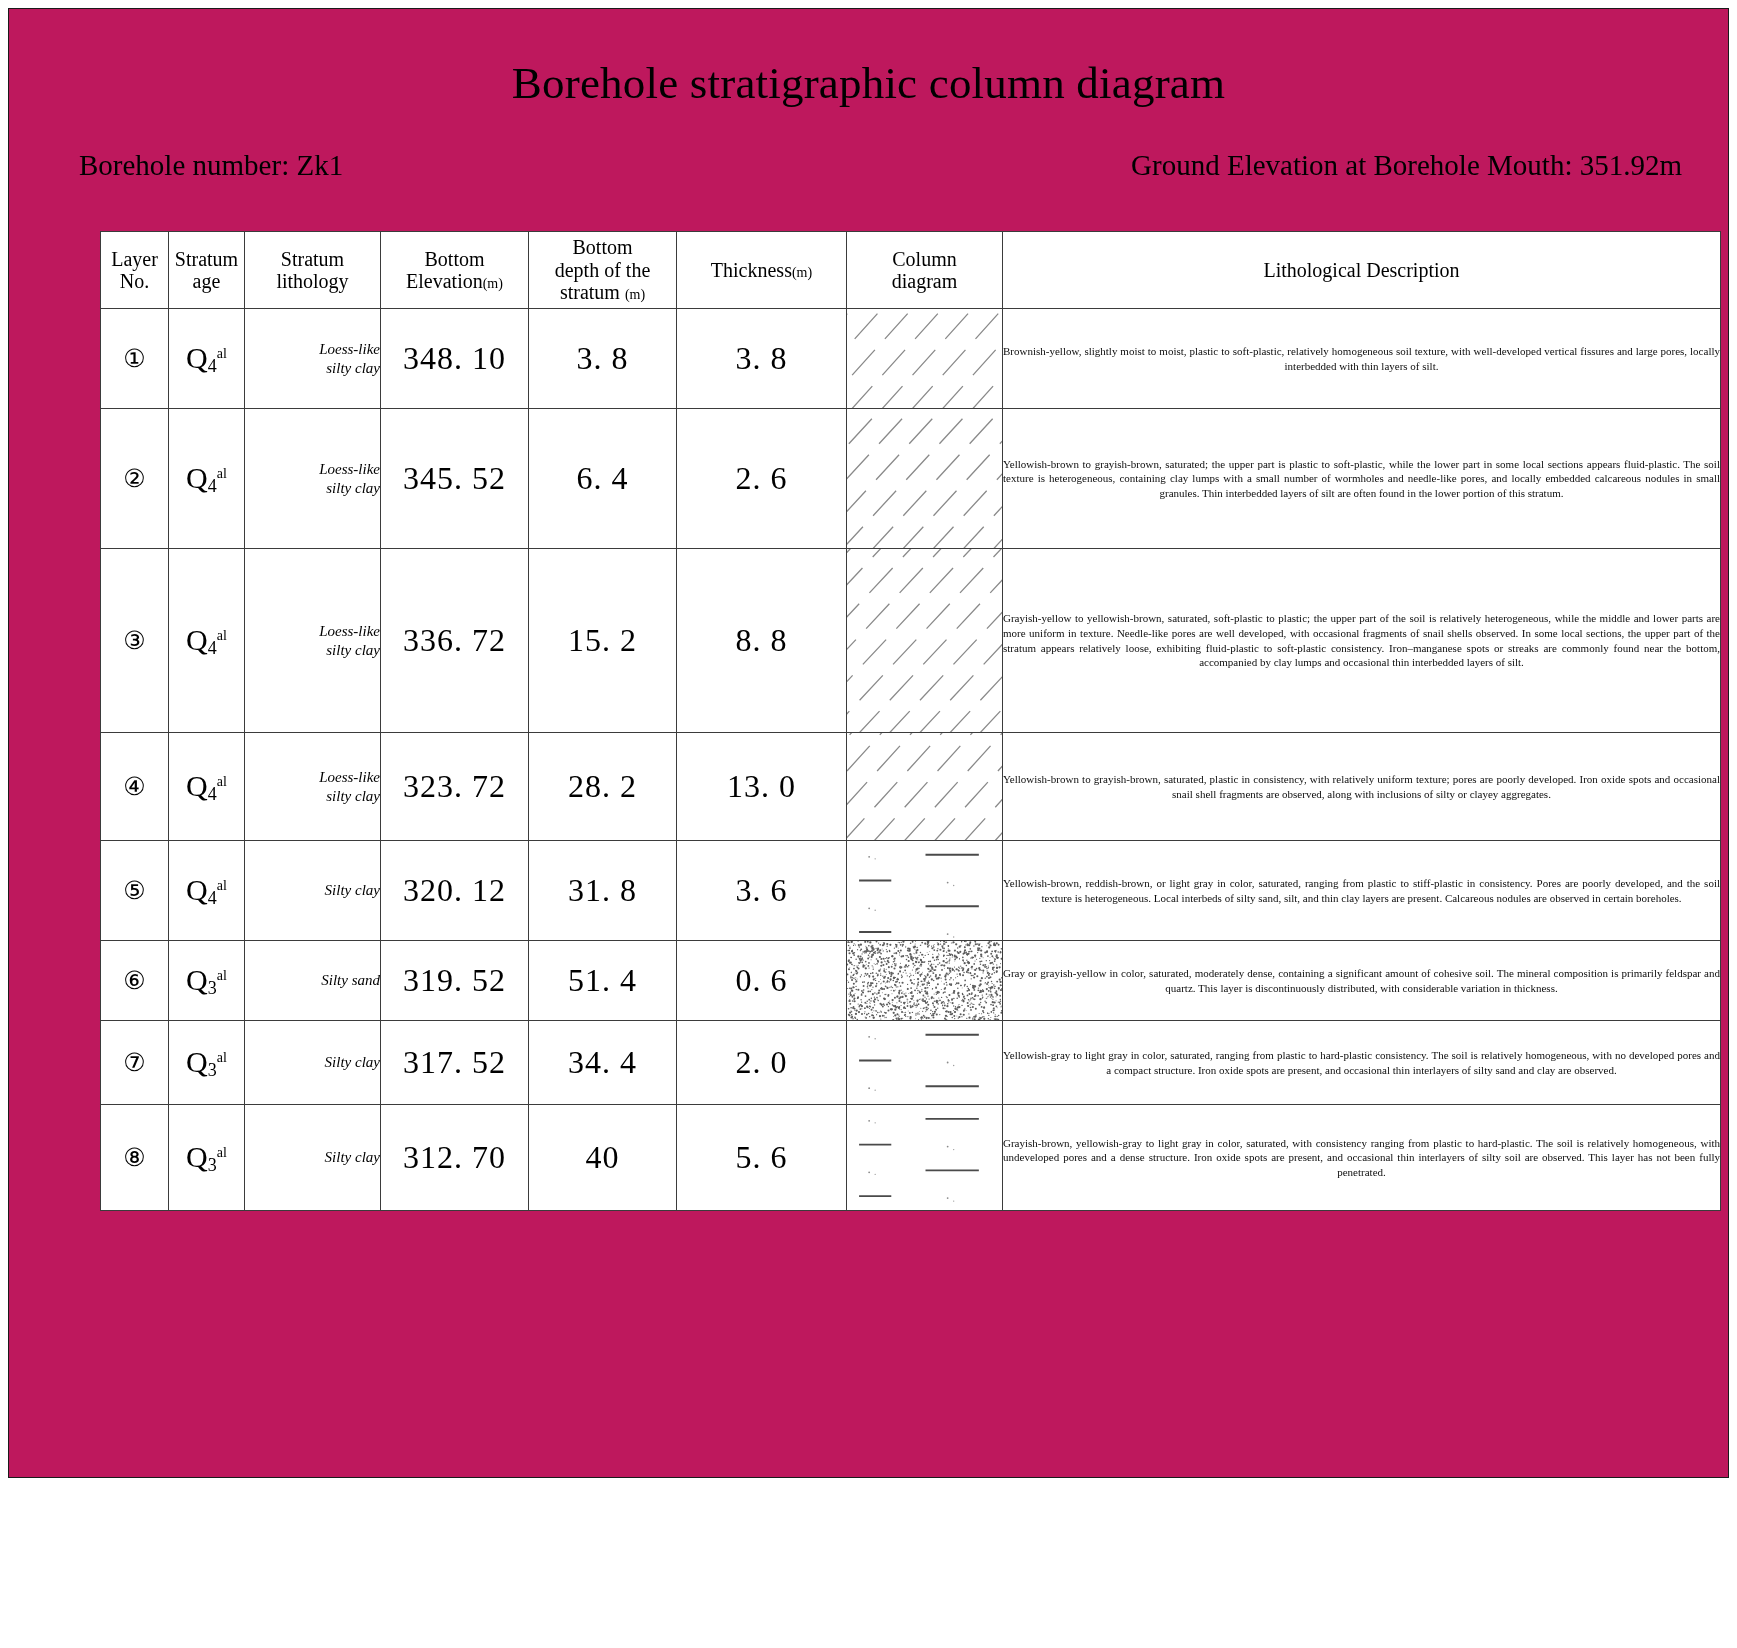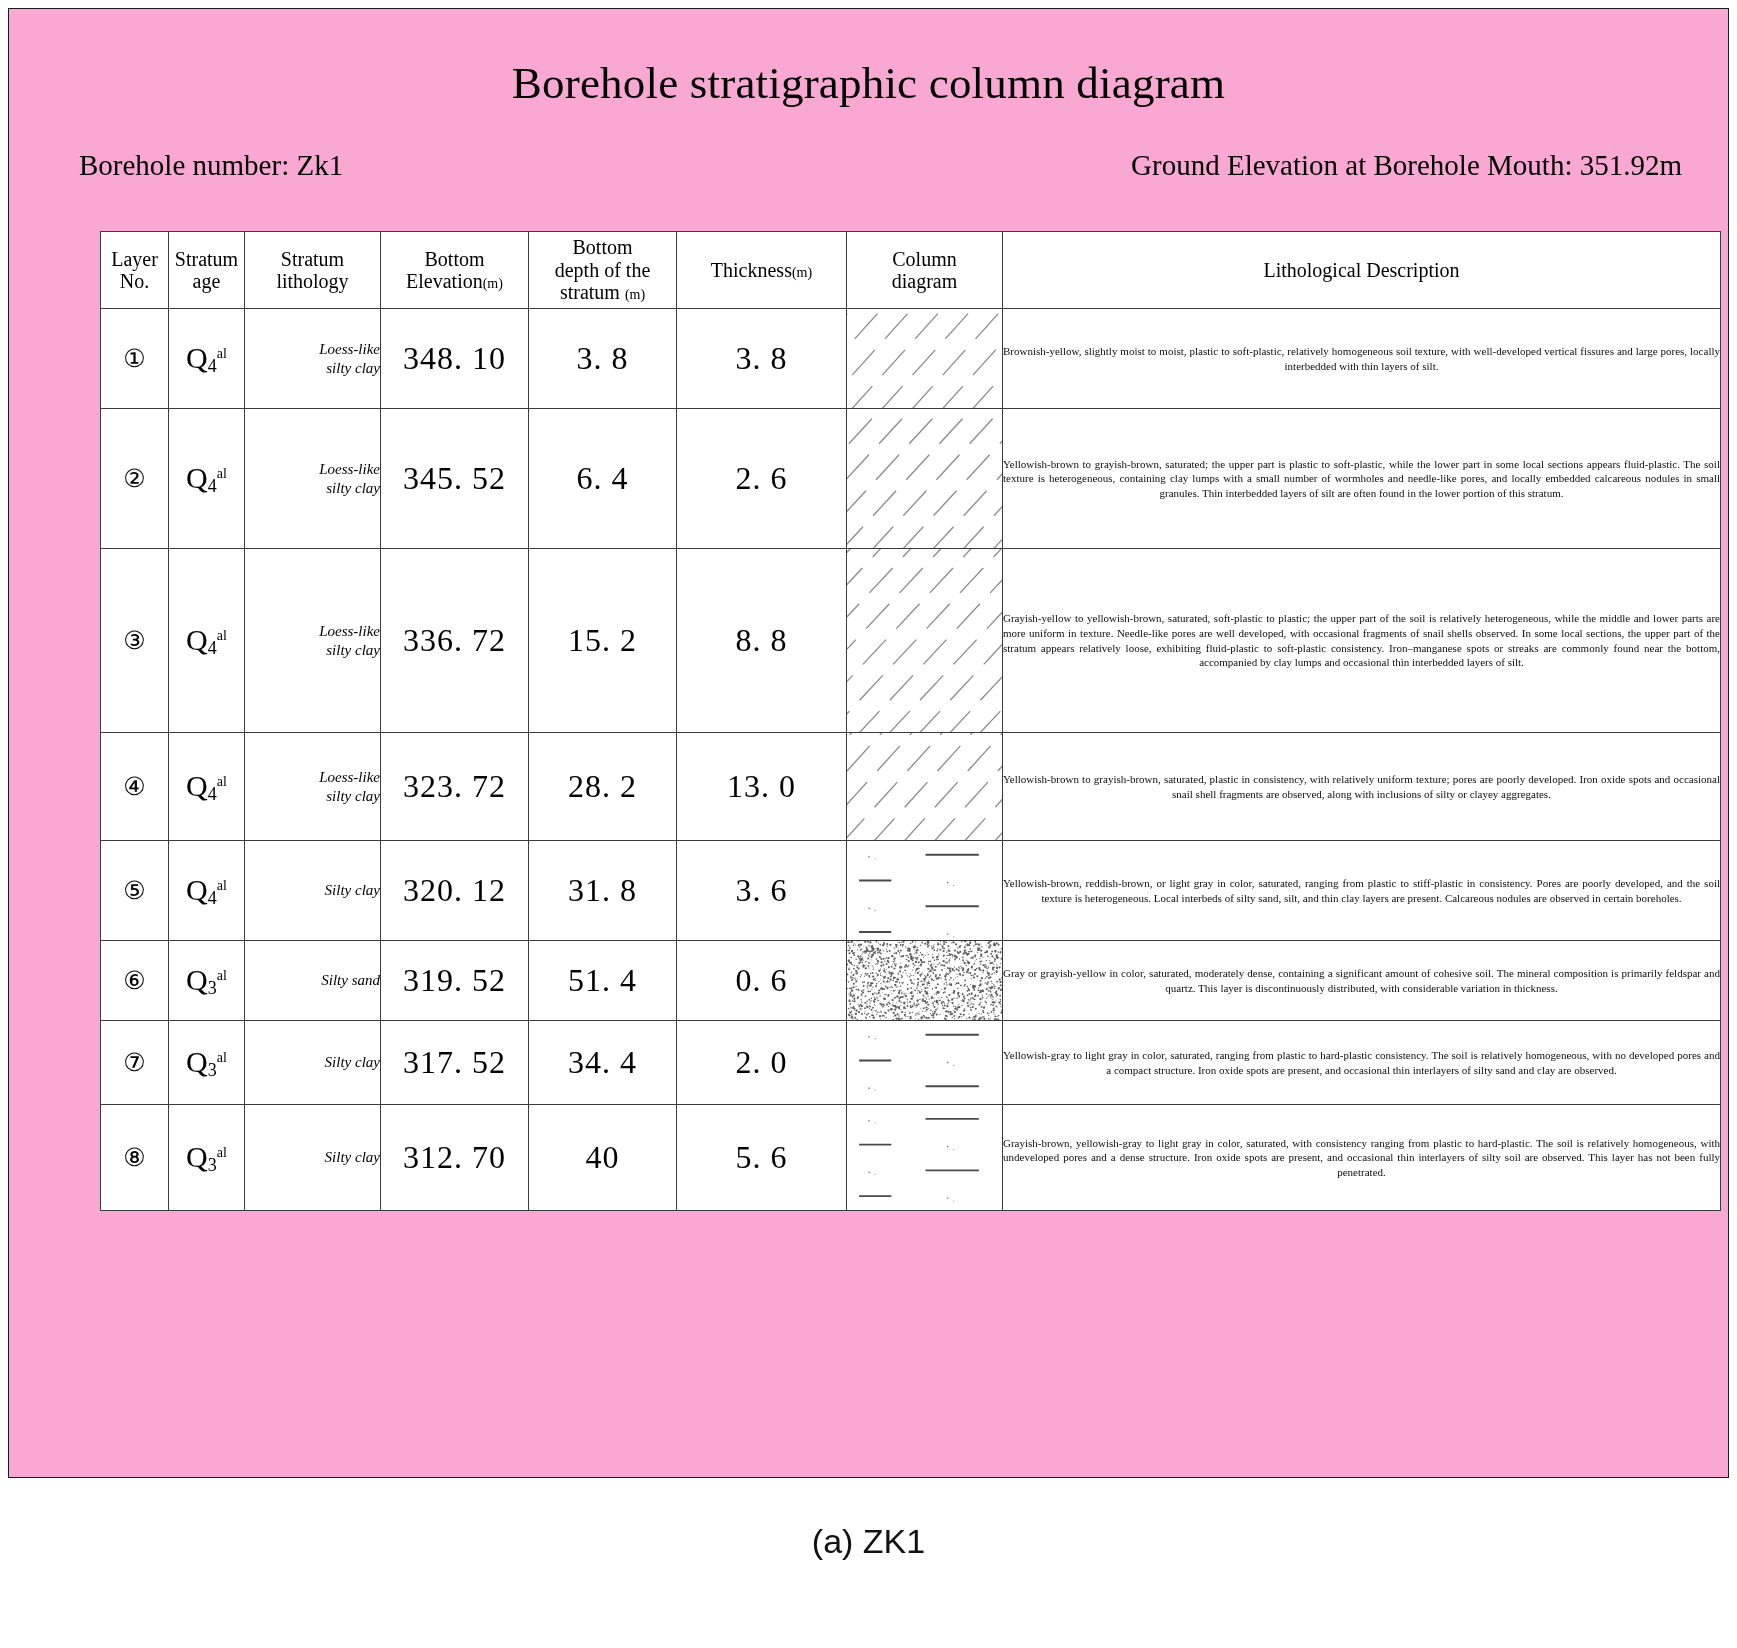--- a/index.html
+++ b/index.html
@@ -22,21 +22,21 @@
   }
   
   #figure-frame {
     position: absolute;
     left: 8px;
     top: 8px;
     width: 1721px;
     height: 1470px;
     border: 1px solid #1a1a1a;
     box-sizing: border-box;
-    background: #f9a8d4;
+    background: #be185d;
   }
   #doc-title {
     text-align: center;
     font-size: 45px;
     font-weight: normal;
     letter-spacing: 0.2px;
     margin-top: 48px;
     font-family: "Liberation Serif", "DejaVu Serif", serif;
   }
   #meta-row {
@@ -1963,15 +1963,14 @@
                   <circle cx="106" cy="97" r="0.7" fill="#9a9a9a"></circle>
                 </svg></div>
             </td>
             <td class="cell-desc">Grayish-brown, yellowish-gray to light gray in color, saturated, with consistency ranging from plastic to hard-plastic. The soil is relatively homogeneous, with undeveloped pores and a dense structure. Iron oxide spots are present, and occasional thin interlayers of silty soil are observed. This layer has not been fully penetrated.</td>
           </tr>
         </tbody>
     </table>
 
   </div>
 
-  <div id="figure-caption">(a) ZK1</div>
 
 </div>
 
 </body></html>

